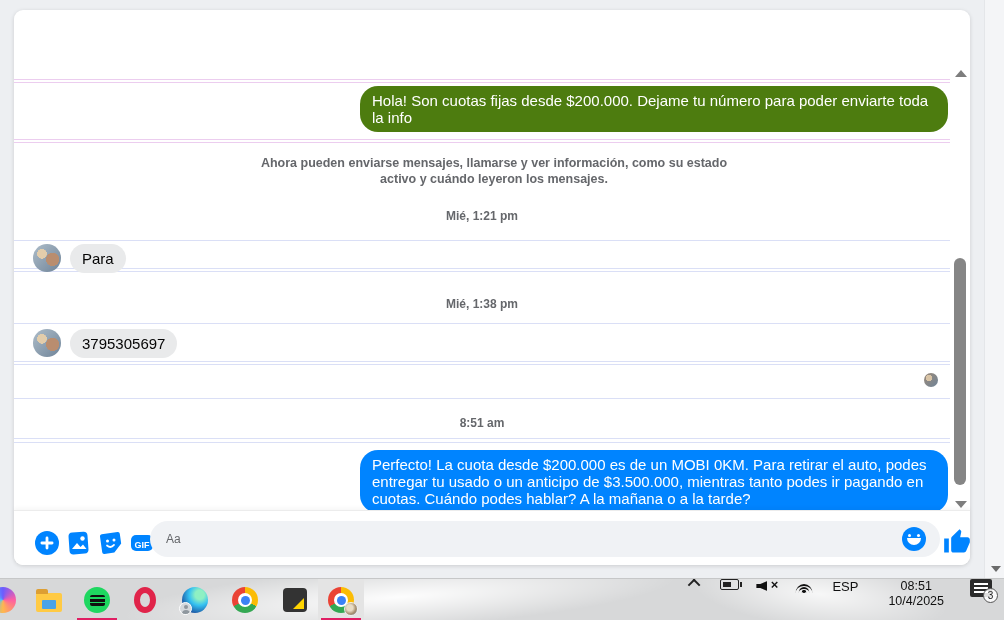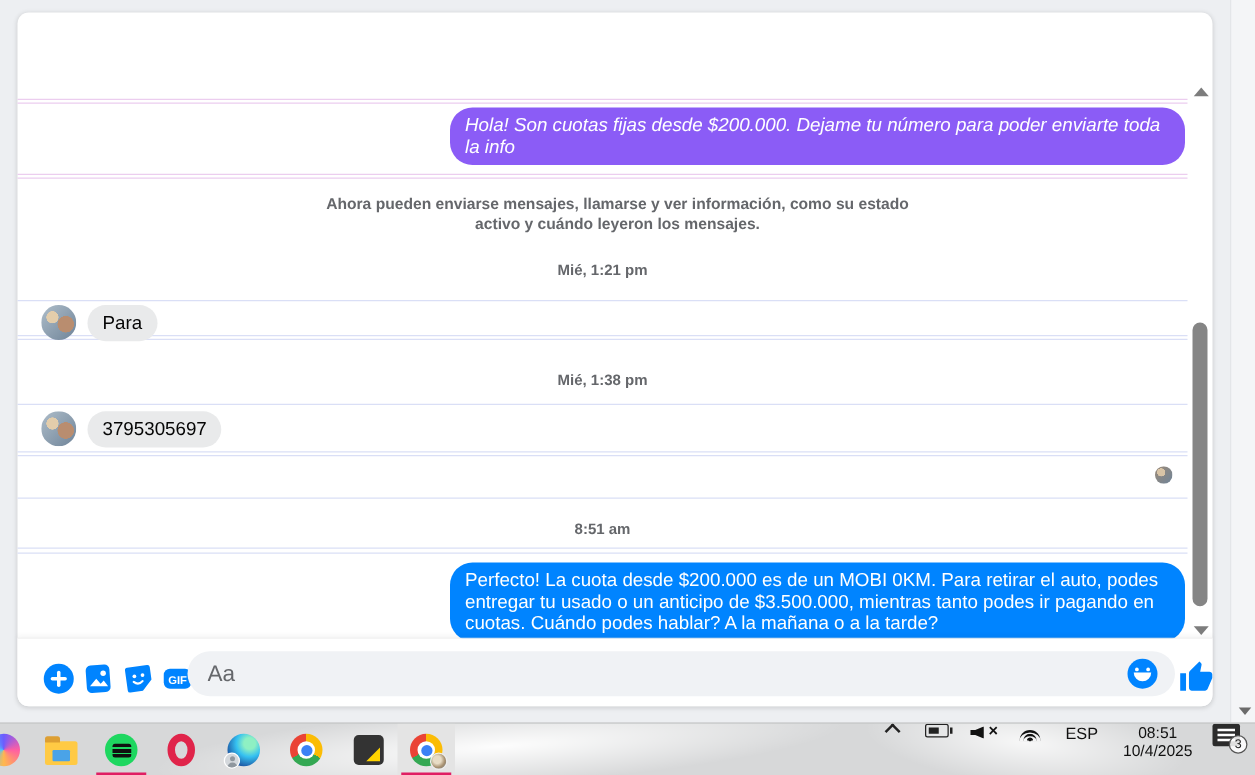--- a/index.html
+++ b/index.html
@@ -24,21 +24,21 @@
   .hicon { width:23px; height:23px; cursor:pointer; }
   .hicon svg { width:100%; height:100%; fill:#a41ef7; }
 
   
   .hline { position:absolute; left:0; width:936px; height:0; border-top:1px solid #dadff6; }
   .hline.pink { border-top-color:#eccdef; }
 
   
   .bubble { position:absolute; font-size:15px; line-height:17px; border-radius:18px; padding:6px 12px; }
   .bubble.out { left:346px; width:588px; color:#fff; }
-  .bubble.purple { background:#8b5cf6;font-style:italic; }
+  .bubble.purple { background:#4d7c0f; }
   .bubble.blue { background:#0084ff; }
   .bubble.in { background:#e9eaeb; color:#050505; width:auto; padding:6px 12px; }
 
   .sysmsg { position:absolute; top:145px; left:0; width:936px; text-align:center;
             color:#65676b; font-size:12.5px; font-weight:bold; line-height:16px;padding-left:24px; }
   .sysmsg span { display:inline-block; max-width:500px; }
   .tstamp { position:absolute; left:0; width:936px; text-align:center; color:#65676b;
             font-size:12px; font-weight:bold; }
   .mini-avatar { position:absolute; width:28px; height:28px; border-radius:50%;
             background: radial-gradient(circle at 32% 35%, #e3cdab 0 18%, rgba(0,0,0,0) 19%),
@@ -56,21 +56,21 @@
   .varrow.down { bottom:0px; border-top:7px solid #7d7d7d; }
   .vthumb { position:absolute; left:4px; top:196px; width:12px; height:227px; background:#858585; border-radius:6px; cursor:grab; }
 
   
   .composer { position:absolute; left:0; right:0; bottom:0; height:55px; background:#fff;
               border-radius:0 0 9px 9px; border-top:1px solid #ececec; box-shadow:0 -2px 4px rgba(0,0,0,.04); }
   .cicon { position:absolute; top:19px; width:26px; height:26px; cursor:pointer; }
   .cicon svg { width:100%; height:100%; }
   .pill { position:absolute; left:136px; top:10px; width:790px; height:36px; background:#f0f2f5; border-radius:18px; }
   .pill input { position:absolute; left:16px; top:0; width:700px; height:36px; border:none; outline:none;
-                background:transparent; font-size:18px; font-family:"Liberation Sans",sans-serif; color:#050505; }
+                background:transparent; font-size:12px; font-family:"Liberation Sans",sans-serif; color:#050505; }
   .pill input::placeholder { color:#65676b; opacity:1; }
   .emoji-btn { position:absolute; right:14px; top:6px; width:24px; height:24px; border-radius:50%; background:#0084ff; cursor:pointer; }
   .emoji-btn::before { content:''; position:absolute; left:6px; top:7px; width:3px; height:3px; border-radius:50%;
                 background:#fff; box-shadow:9px 0 0 #fff; }
   .emoji-btn::after { content:''; position:absolute; left:5px; top:11px; width:14px; height:7px;
                 border-radius:0 0 14px 14px; background:#fff; }
   .like-btn { position:absolute; left:929px; top:17px; width:28px; height:28px; cursor:pointer; }
   .like-btn svg { width:100%; height:100%; fill:#0084ff; }
 
   
@@ -125,21 +125,21 @@
   .mute::before { content:''; position:absolute; left:0; top:2px; width:11px; height:10px; background:#111;
         clip-path:polygon(0 30%, 35% 30%, 100% 0, 100% 100%, 35% 70%, 0 70%); }
   .mute::after { content:'\00d7'; position:absolute; right:0; top:-2px; font-size:13px; font-weight:bold; color:#111; }
   .wifi { position:relative; width:18px; height:14px; margin:0 9px; cursor:pointer; }
   .wifi i { position:absolute; left:50%; transform:translateX(-50%); border-top:2px solid #111; border-radius:50% 50% 0 0 / 100% 100% 0 0; }
   .wifi i:nth-child(1){ bottom:0; width:17px; height:9px; }
   .wifi i:nth-child(2){ bottom:0; width:11px; height:6px; }
   .wifi i:nth-child(3){ bottom:0; width:5px; height:3px; }
   .wifi b { position:absolute; left:50%; bottom:0; transform:translateX(-50%); width:3px; height:3px; border-radius:50%; background:#111; }
   .lang { font-size:13px; margin:0 10px; cursor:pointer; }
-  .clock { text-align:center; font-size:12.5px; line-height:15px; margin:0 10px; cursor:pointer; }
+  .clock { text-align:center; font-size:12.5px; line-height:15px; margin:0 20px; cursor:pointer; }
   .notif { position:relative; width:22px; height:18px; background:#2b2b2b; border-radius:2px; margin:0 12px 0 6px; cursor:pointer; }
   .notif::before { content:''; position:absolute; left:4px; top:4px; width:14px; height:2px; background:#fff; box-shadow:0 4px 0 #fff, 0 8px 0 #fff; }
   .notif-badge { position:absolute; right:-6px; bottom:-6px; width:15px; height:15px; border-radius:50%;
         background:rgba(255,255,255,.85); border:1.5px solid #555; font-size:10px; display:flex;
         align-items:center; justify-content:center; color:#222; }
 </style>
 </head>
 <body>
 
 <div id="screen">

